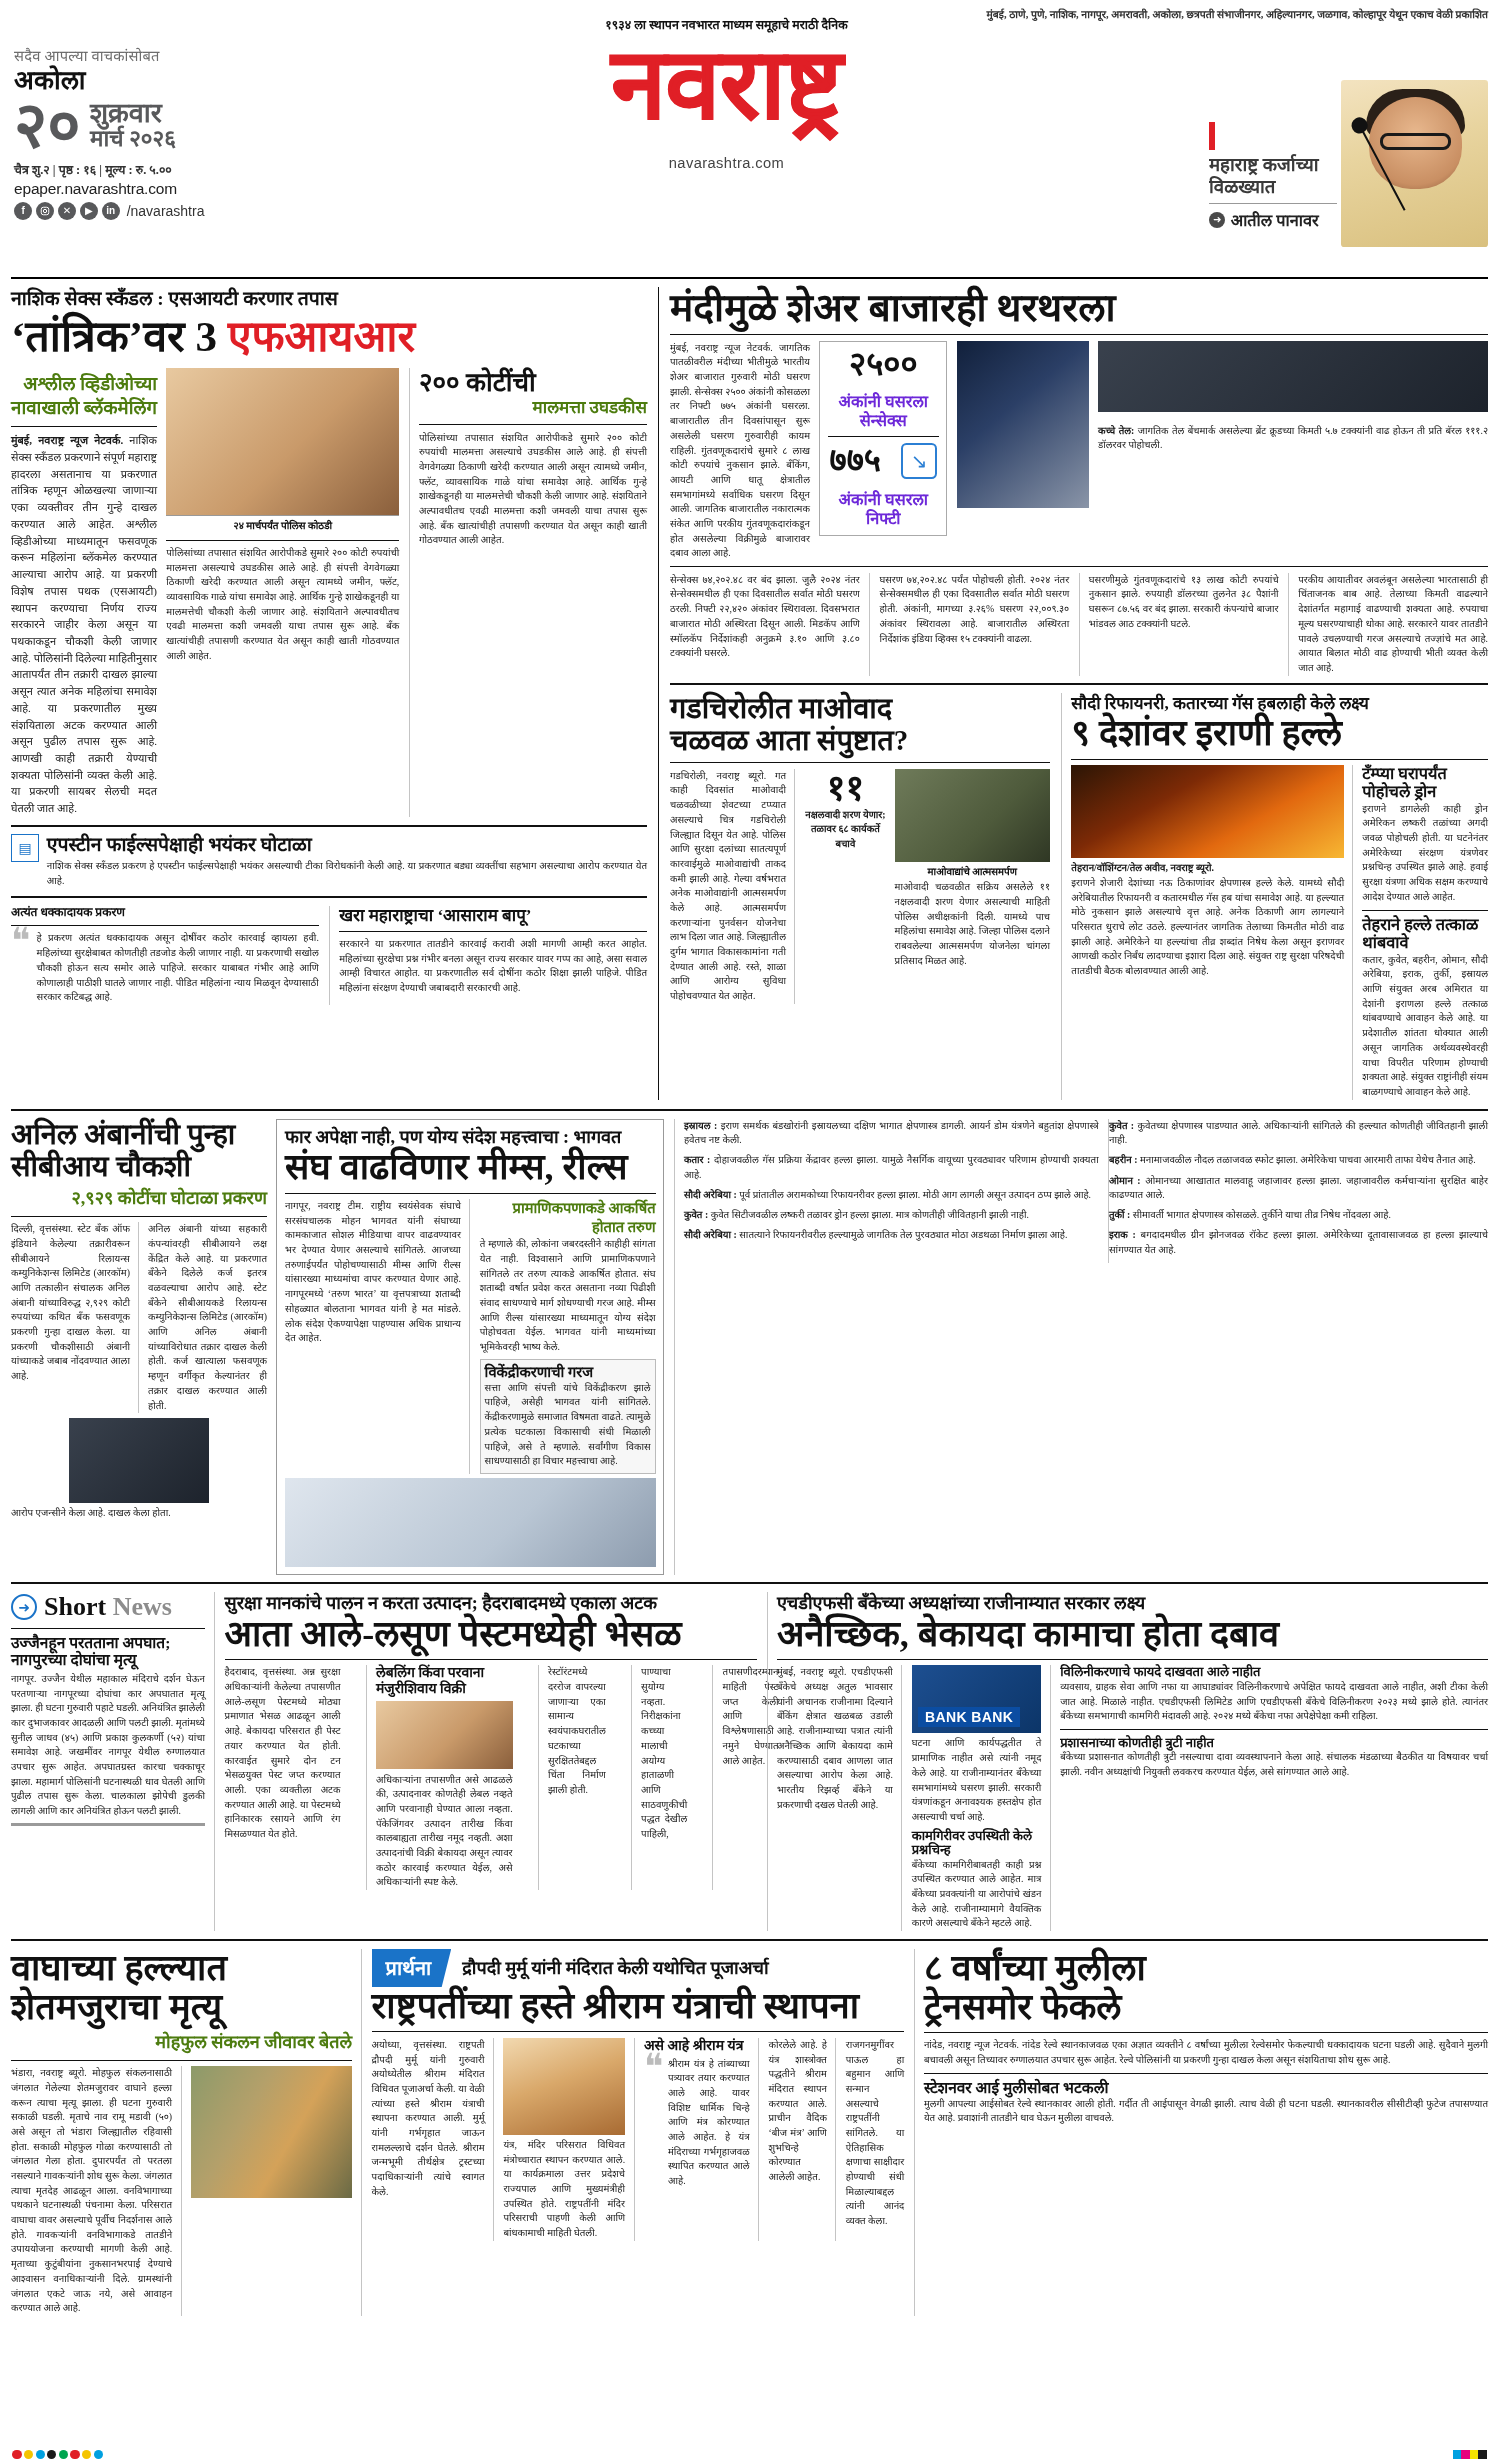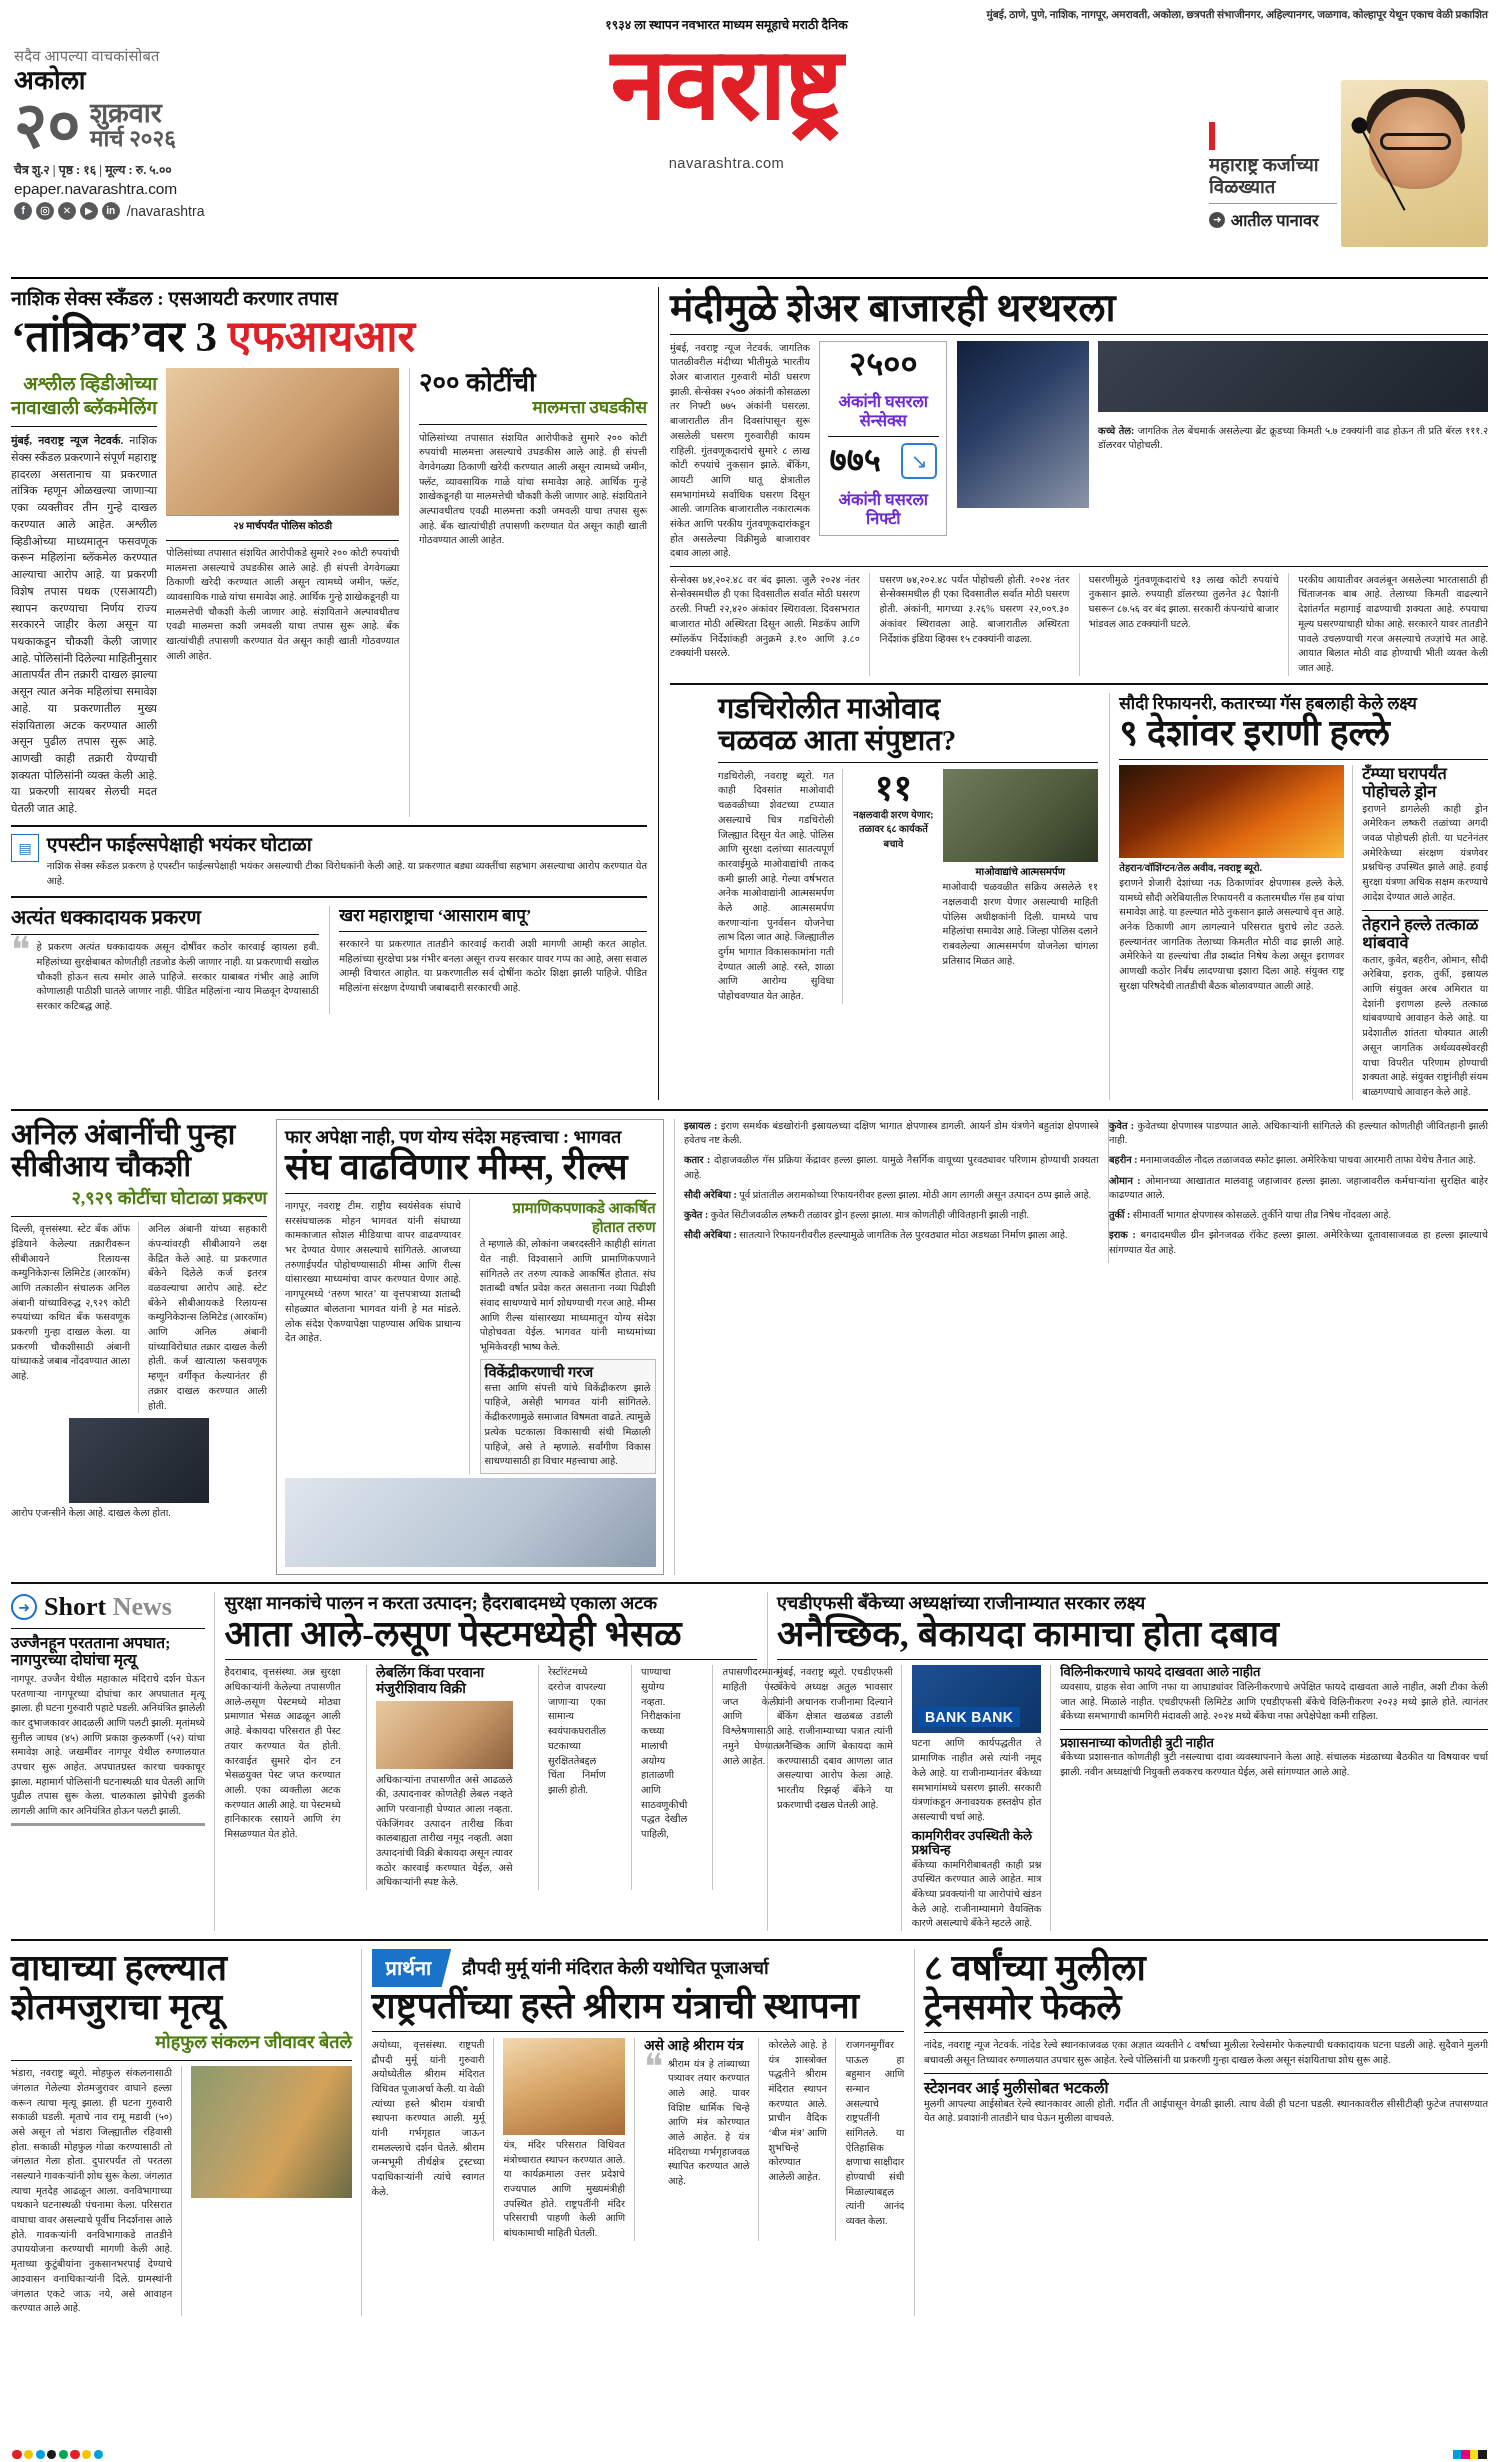--- a/index.html
+++ b/index.html
@@ -349,21 +349,21 @@
         <div style="width:28px;height:28px;border:1.6px solid #1a73c8;display:flex;align-items:center;justify-content:center;color:#1a73c8;font-size:14px;flex:none;">▤</div>
         <div style="flex:1">
           <div class="hl-sm" style="font-size:19.4px">एपस्टीन फाईल्सपेक्षाही भयंकर घोटाळा</div>
           <div class="tiny-txt" style="margin-top:3.1px">नाशिक सेक्स स्कँडल प्रकरण हे एपस्टीन फाईल्सपेक्षाही भयंकर असल्याची टीका विरोधकांनी केली आहे. या प्रकरणात बड्या व्यक्तींचा सहभाग असल्याचा आरोप करण्यात येत आहे.</div>
         </div>
       </div>
 
       <div class="hr-blk"></div>
       <div class="colwrap">
         <div>
-          <div class="hl-sm" style="font-size:20px">अत्यंत धक्कादायक प्रकरण</div>
+          <div class="hl-sm" style="font-size:12px">अत्यंत धक्कादायक प्रकरण</div>
           <div class="hr-thin2"></div>
           <div style="display:flex; gap:6.2px;">
             <div class="quote-mark">❝</div>
             <div class="tiny-txt">हे प्रकरण अत्यंत धक्कादायक असून दोषींवर कठोर कारवाई व्हायला हवी. महिलांच्या सुरक्षेबाबत कोणतीही तडजोड केली जाणार नाही. या प्रकरणाची सखोल चौकशी होऊन सत्य समोर आले पाहिजे. सरकार याबाबत गंभीर आहे आणि कोणालाही पाठीशी घातले जाणार नाही. पीडित महिलांना न्याय मिळवून देण्यासाठी सरकार कटिबद्ध आहे.</div>
           </div>
         </div>
         <div class="sepv">
           <div class="hl-sm" style="font-size:17px">खरा महाराष्ट्राचा ‘आसाराम बापू’</div>
           <div class="hr-thin2"></div>
           <div class="tiny-txt">सरकारने या प्रकरणात तातडीने कारवाई करावी अशी मागणी आम्ही करत आहोत. महिलांच्या सुरक्षेचा प्रश्न गंभीर बनला असून राज्य सरकार यावर गप्प का आहे, असा सवाल आम्ही विचारत आहोत. या प्रकरणातील सर्व दोषींना कठोर शिक्षा झाली पाहिजे. पीडित महिलांना संरक्षण देण्याची जबाबदारी सरकारची आहे.</div>
@@ -410,21 +410,21 @@
       <div class="colwrap" style="gap:9.3px">
         <div class="tiny-txt">सेन्सेक्स ७४,२०२.४८ वर बंद झाला. जुलै २०२४ नंतर सेन्सेक्समधील ही एका दिवसातील सर्वात मोठी घसरण ठरली. निफ्टी २२,४२० अंकांवर स्थिरावला. दिवसभरात बाजारात मोठी अस्थिरता दिसून आली. मिडकॅप आणि स्मॉलकॅप निर्देशांकही अनुक्रमे ३.१० आणि ३.८० टक्क्यांनी घसरले.</div>
         <div class="tiny-txt sepv">घसरण ७४,२०२.४८ पर्यंत पोहोचली होती. २०२४ नंतर सेन्सेक्समधील ही एका दिवसातील सर्वात मोठी घसरण होती. अंकांनी, मागच्या ३.२६% घसरण २२,००९.३० अंकांवर स्थिरावला आहे. बाजारातील अस्थिरता निर्देशांक इंडिया व्हिक्स १५ टक्क्यांनी वाढला.</div>
         <div class="tiny-txt sepv">घसरणीमुळे गुंतवणूकदारांचे १३ लाख कोटी रुपयांचे नुकसान झाले. रुपयाही डॉलरच्या तुलनेत ३८ पैशांनी घसरून ८७.५६ वर बंद झाला. सरकारी कंपन्यांचे बाजार भांडवल आठ टक्क्यांनी घटले.</div>
         <div class="tiny-txt sepv">परकीय आयातीवर अवलंबून असलेल्या भारतासाठी ही चिंताजनक बाब आहे. तेलाच्या किमती वाढल्याने देशांतर्गत महागाई वाढण्याची शक्यता आहे. रुपयाचा मूल्य घसरण्याचाही धोका आहे. सरकारने यावर तातडीने पावले उचलण्याची गरज असल्याचे तज्ज्ञांचे मत आहे. आयात बिलात मोठी वाढ होण्याची भीती व्यक्त केली जात आहे.</div>
       </div>
 
       <div class="hr-blk"></div>
 
       <div style="display:flex; gap:11px;">
-        <div style="width:380px;flex:none;margin-left:48px;">
+        <div style="width:380px;flex:none;">
           <div class="hl-md">गडचिरोलीत माओवाद</div>
           <div class="hl-md">चळवळ आता संपुष्टात?</div>
           <div class="hr-thin2"></div>
           <div style="display:flex;gap:7.8px;">
             <div style="width:116px;flex:none">
               <div class="tiny-txt">
                 <span class="dateline">गडचिरोली, नवराष्ट्र ब्यूरो.</span>
                 <span>गत काही दिवसांत माओवादी चळवळीच्या शेवटच्या टप्प्यात असल्याचे चित्र गडचिरोली जिल्ह्यात दिसून येत आहे. पोलिस आणि सुरक्षा दलांच्या सातत्यपूर्ण कारवाईमुळे माओवाद्यांची ताकद कमी झाली आहे. गेल्या वर्षभरात अनेक माओवाद्यांनी आत्मसमर्पण केले आहे. आत्मसमर्पण करणाऱ्यांना पुनर्वसन योजनेचा लाभ दिला जात आहे. जिल्ह्यातील दुर्गम भागात विकासकामांना गती देण्यात आली आहे. रस्ते, शाळा आणि आरोग्य सुविधा पोहोचवण्यात येत आहेत.</span>
               </div>
             </div>

